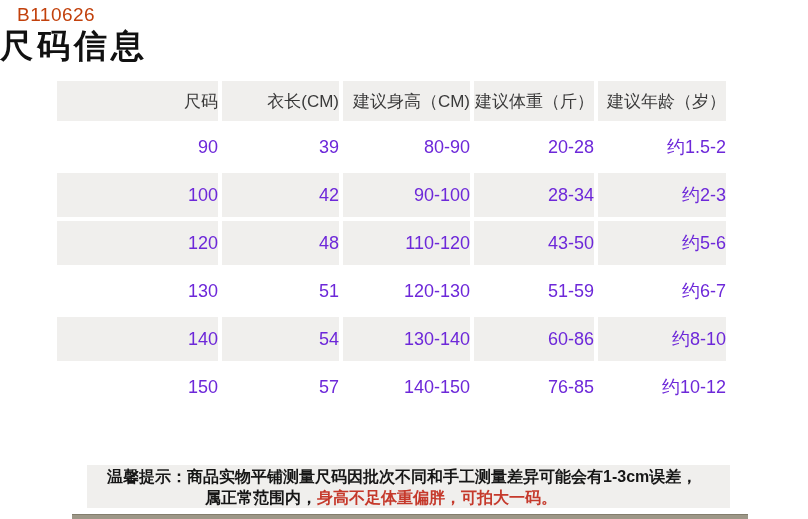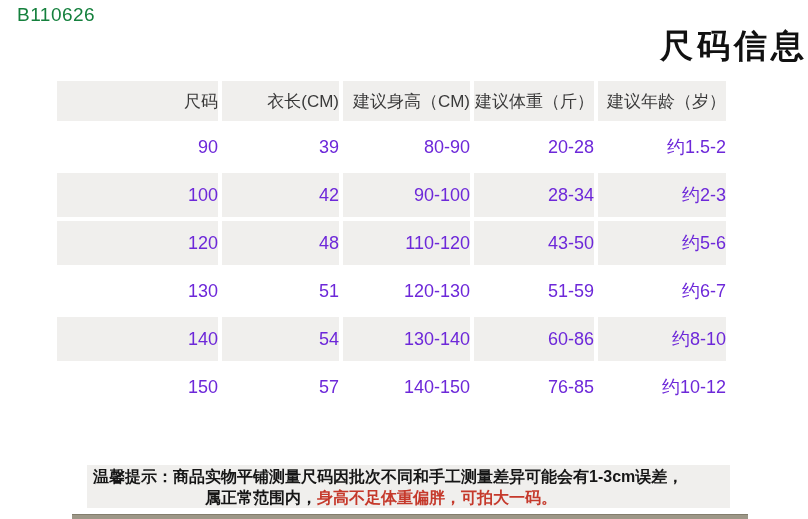--- a/index.html
+++ b/index.html
@@ -4,25 +4,25 @@
 <style>
   html,body{margin:0;padding:0;}
   body{
     width:808px;height:519px;position:relative;overflow:hidden;
     background:#ffffff;
     font-family:"Liberation Sans","DejaVu Sans",sans-serif;
     color:#3c3c3c;
   }
   .product-code{
     position:absolute;left:17px;top:4px;
-    font-size:19px;color:#15803d;letter-spacing:0.5px;
+    font-size:19px;color:#c2410c;letter-spacing:0.5px;
   }
   .title{
     position:absolute;left:0;top:24px;width:808px;margin:0;
-    text-align:right;
+    text-align:left;
     font-family:"Liberation Serif","DejaVu Serif",serif;
     font-size:33px;font-weight:bold;color:#111;letter-spacing:4px;
   }
   table.size-table{
     position:absolute;left:53px;top:77px;
     border-collapse:separate;border-spacing:4px 4px;
     table-layout:fixed;width:677px;
   }
   .size-table th,.size-table td{
     text-align:right;vertical-align:middle;
@@ -35,21 +35,21 @@
   .col-length{width:117px;}
   .col-height{width:127px;}
   .col-weight{width:120px;}
   .col-age{width:128px;}
   .tip{
     position:absolute;left:87px;top:465px;width:643px;height:43px;
     background:var(--row-shade,#f0efed);
     font-size:16px;font-weight:bold;color:#161616;
     line-height:21px;padding-top:1px;box-sizing:border-box;
   }
-  .tip-line1{padding-left:6px;white-space:nowrap;}
+  .tip-line1{padding-left:20px;white-space:nowrap;}
   .tip-line2{padding-left:118px;white-space:nowrap;}
   .tip .red{color:var(--tip-red,#c5392b);}
   .bottom-strip{
     position:absolute;left:72px;top:514px;width:676px;height:5px;
     background:var(--strip,#9d9787);
     border-top:1px solid #827d6d;box-sizing:border-box;
   }
 </style>
 </head>
 <body>

